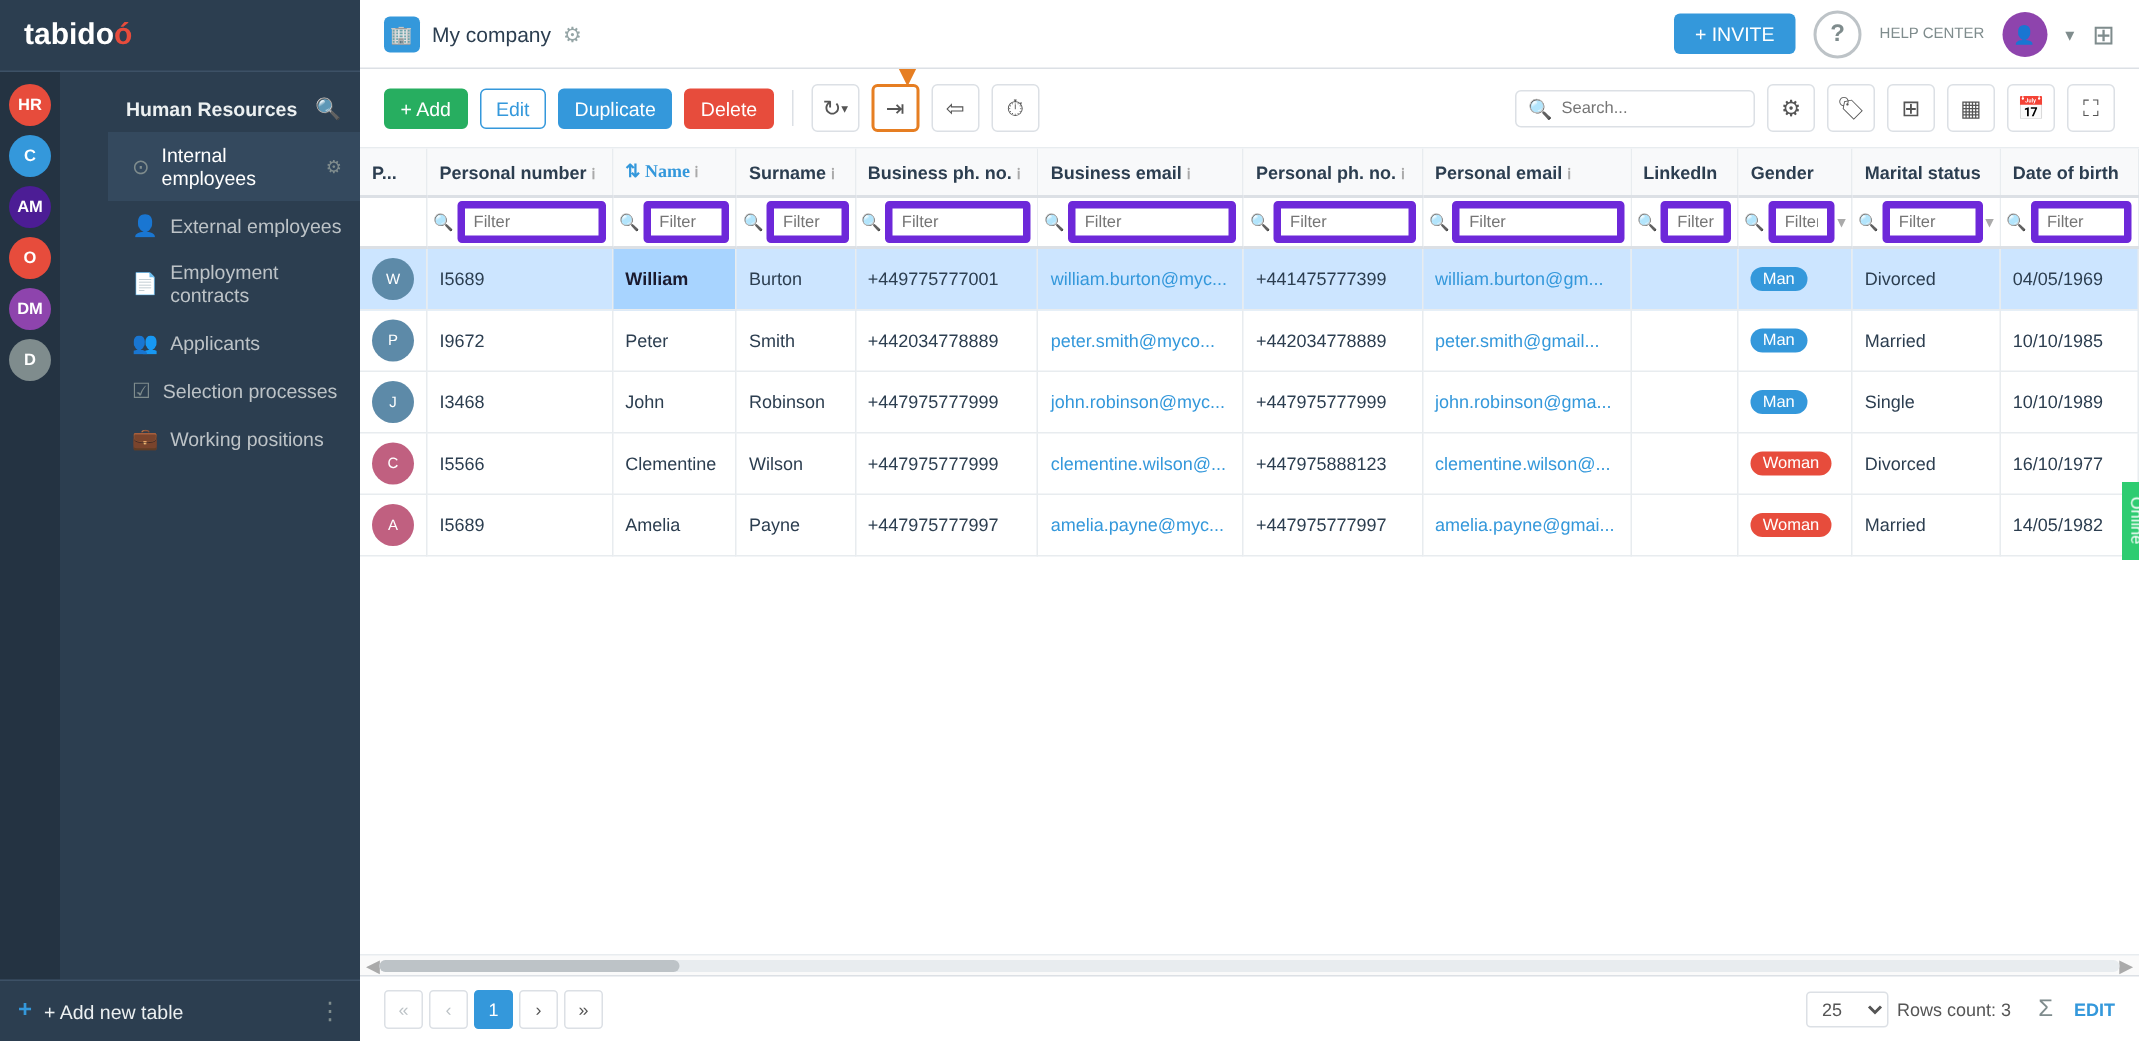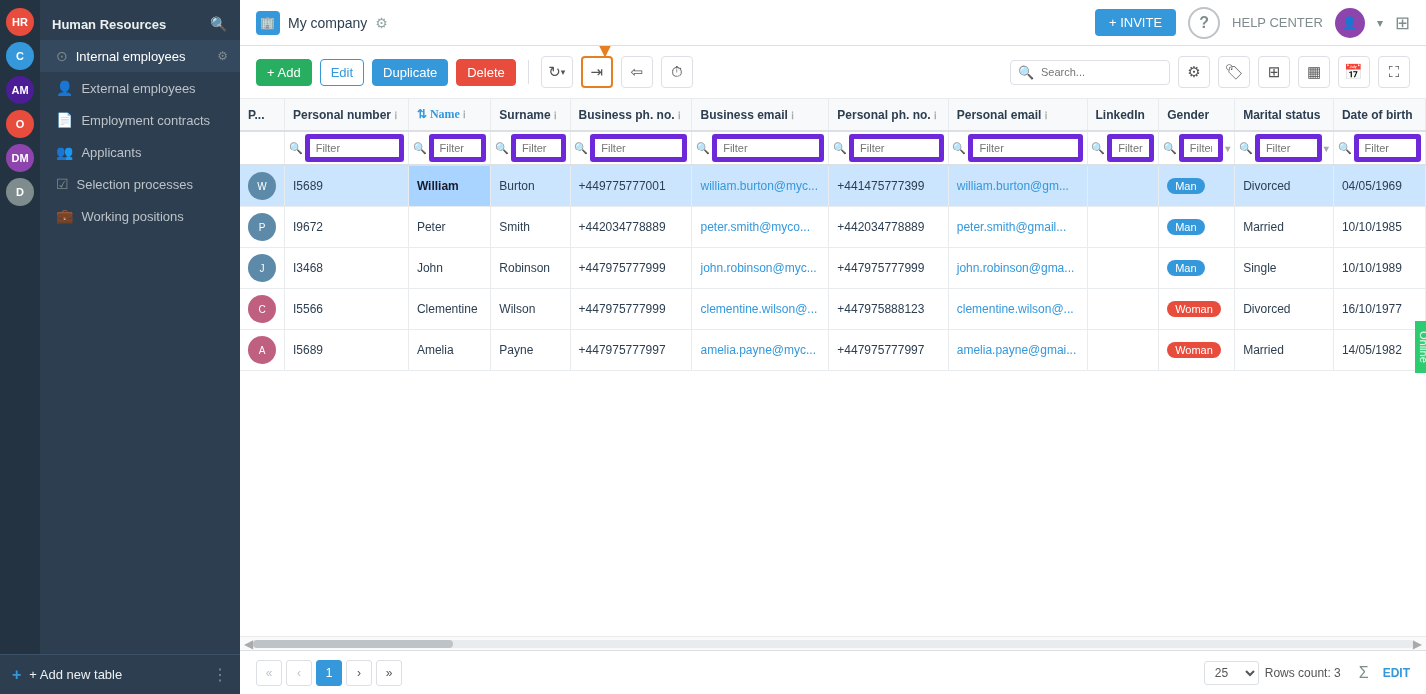--- a/index.html
+++ b/index.html
@@ -4,21 +4,21 @@
   <style>
     * { box-sizing: border-box; margin: 0; padding: 0; }
     body { font-family: 'Segoe UI', Arial, sans-serif; font-size: 13px; background: #f0f2f5; display: flex; height: 694px; overflow: hidden; }
 
     
     .sidebar { width: 240px; background: #2c3e50; display: flex; flex-direction: column; height: 100%; flex-shrink: 0; }
     .sidebar-logo { padding: 12px 16px; display: flex; align-items: center; border-bottom: 1px solid #3d5166; }
     .logo-text { color: #fff; font-size: 20px; font-weight: bold; }
     .logo-dot { color: #e74c3c; }
 
-    .sidebar-main { display: flex; flex: 1; }
+    .sidebar-main { display: flex; flex: 1; gap: 32px; }
     .sidebar-icons { width: 40px; background: #243342; display: flex; flex-direction: column; align-items: center; padding-top: 8px; gap: 6px; }
     .sidebar-icon-btn { width: 28px; height: 28px; border-radius: 50%; display: flex; align-items: center; justify-content: center; font-size: 11px; font-weight: bold; color: #fff; cursor: pointer; }
 
     .sidebar-nav { flex: 1; padding: 8px 0; }
     .sidebar-section-header { padding: 8px 12px; display: flex; align-items: center; justify-content: space-between; }
     .sidebar-section-title { color: #ecf0f1; font-size: 13px; font-weight: 600; }
     .sidebar-search-icon { color: #95a5a6; cursor: pointer; font-size: 14px; }
     .nav-item { padding: 8px 12px 8px 16px; display: flex; align-items: center; gap: 8px; cursor: pointer; color: #bdc3c7; font-size: 13px; }
     .nav-item.active { background: #34495e; color: #fff; }
     .nav-item .nav-icon { font-size: 14px; color: #7f8c8d; }
@@ -92,20 +92,23 @@
     .scroll-track { flex: 1; height: 8px; background: #e8ecef; border-radius: 4px; position: relative; }
     .scroll-thumb { width: 200px; height: 8px; background: #bdc3c7; border-radius: 4px; position: absolute; left: 0; }
 
     
     .help-circle { width: 32px; height: 32px; border-radius: 50%; border: 2px solid #bdc3c7; display: flex; align-items: center; justify-content: center; color: #7f8c8d; font-size: 16px; font-weight: bold; cursor: pointer; }
   </style>
 </head>
 <body>
 
 <div class="sidebar">
+  <div class="sidebar-logo">
+    <span class="logo-text">tabido<span class="logo-dot">ó</span></span>
+  </div>
 
   <div class="sidebar-main">
 
     <div class="sidebar-icons">
       <div class="sidebar-icon-btn" style="background:#e74c3c">HR</div>
       <div class="sidebar-icon-btn" style="background:#3498db">C</div>
       <div class="sidebar-icon-btn" style="background:#4c1d95">AM</div>
       <div class="sidebar-icon-btn" style="background:#e74c3c">O</div>
       <div class="sidebar-icon-btn" style="background:#8e44ad">DM</div>
       <div class="sidebar-icon-btn" style="background:#7f8c8d">D</div>
@@ -158,21 +161,21 @@
   <div class="topbar">
     <div class="topbar-left">
       <div class="topbar-company-icon">🏢</div>
       <span class="topbar-company">My company</span>
       <span class="topbar-gear">⚙</span>
     </div>
     <div class="topbar-right">
       <button class="invite-btn">+ INVITE</button>
       <div class="help-circle">?</div>
       <div style="display:flex;flex-direction:column;align-items:center;cursor:pointer;">
-        <span style="font-size:13px;color:#7f8c8d;">HELP CENTER</span>
+        <span style="font-size:10px;color:#7f8c8d;">HELP CENTER</span>
       </div>
       <div class="user-avatar">👤</div>
       <span style="color:#7f8c8d;font-size:12px;">▾</span>
       <span class="apps-icon">⊞</span>
     </div>
   </div>
 
   <div class="content">
 
     <div class="toolbar">

